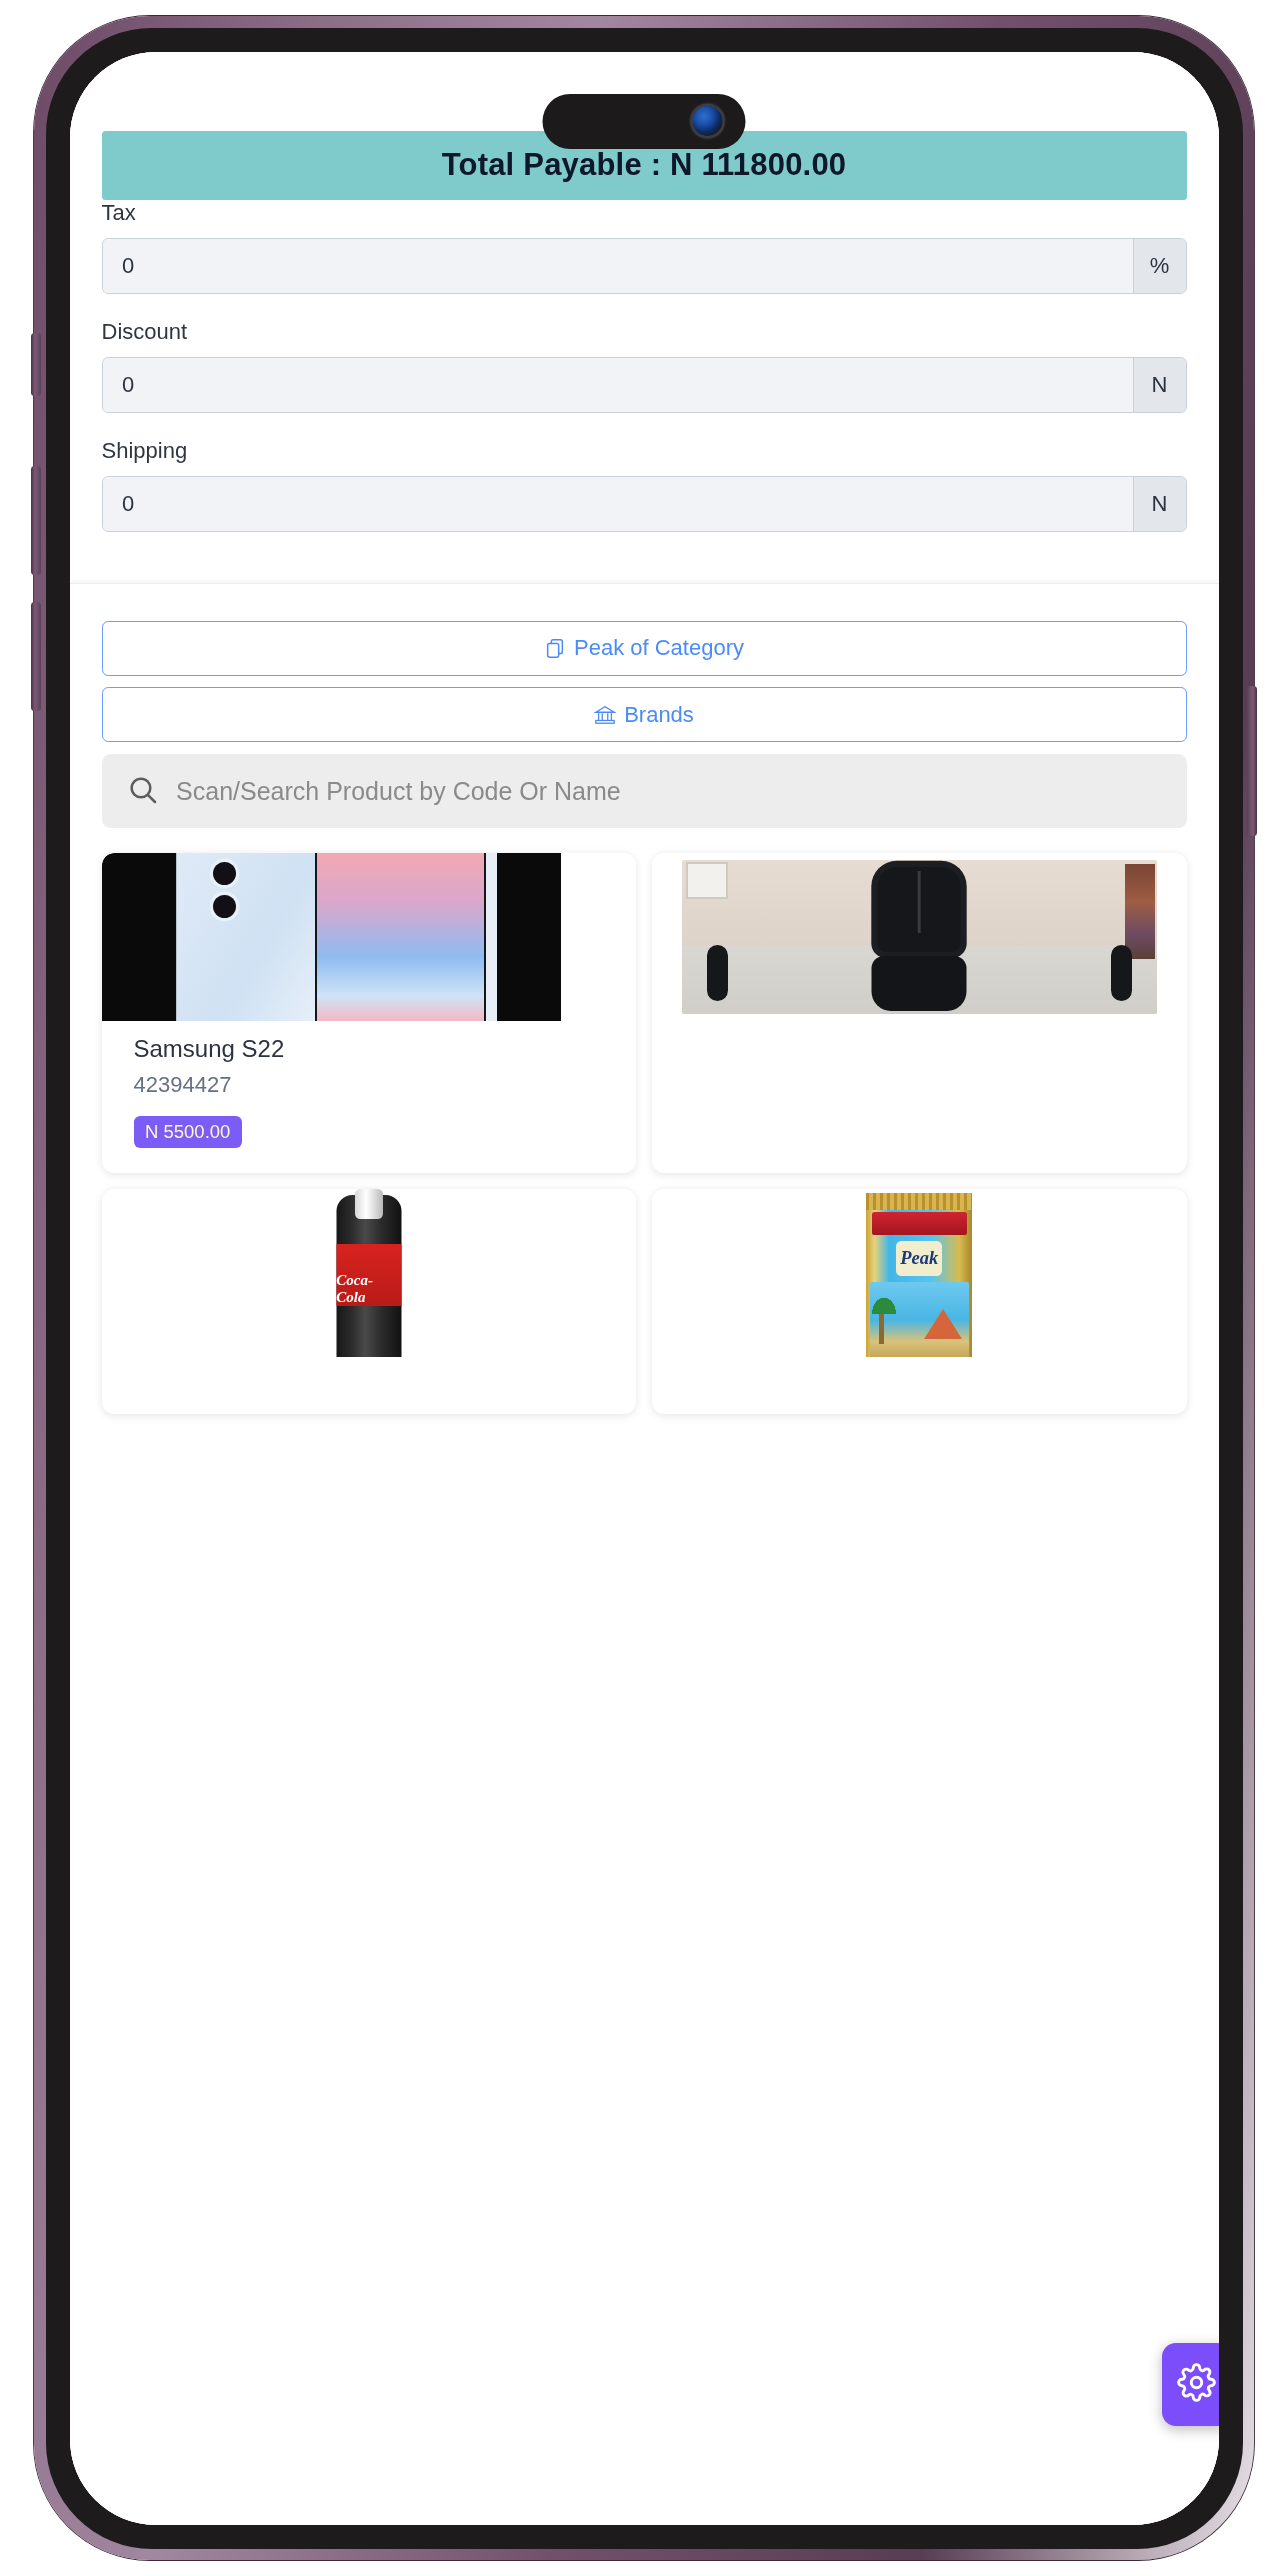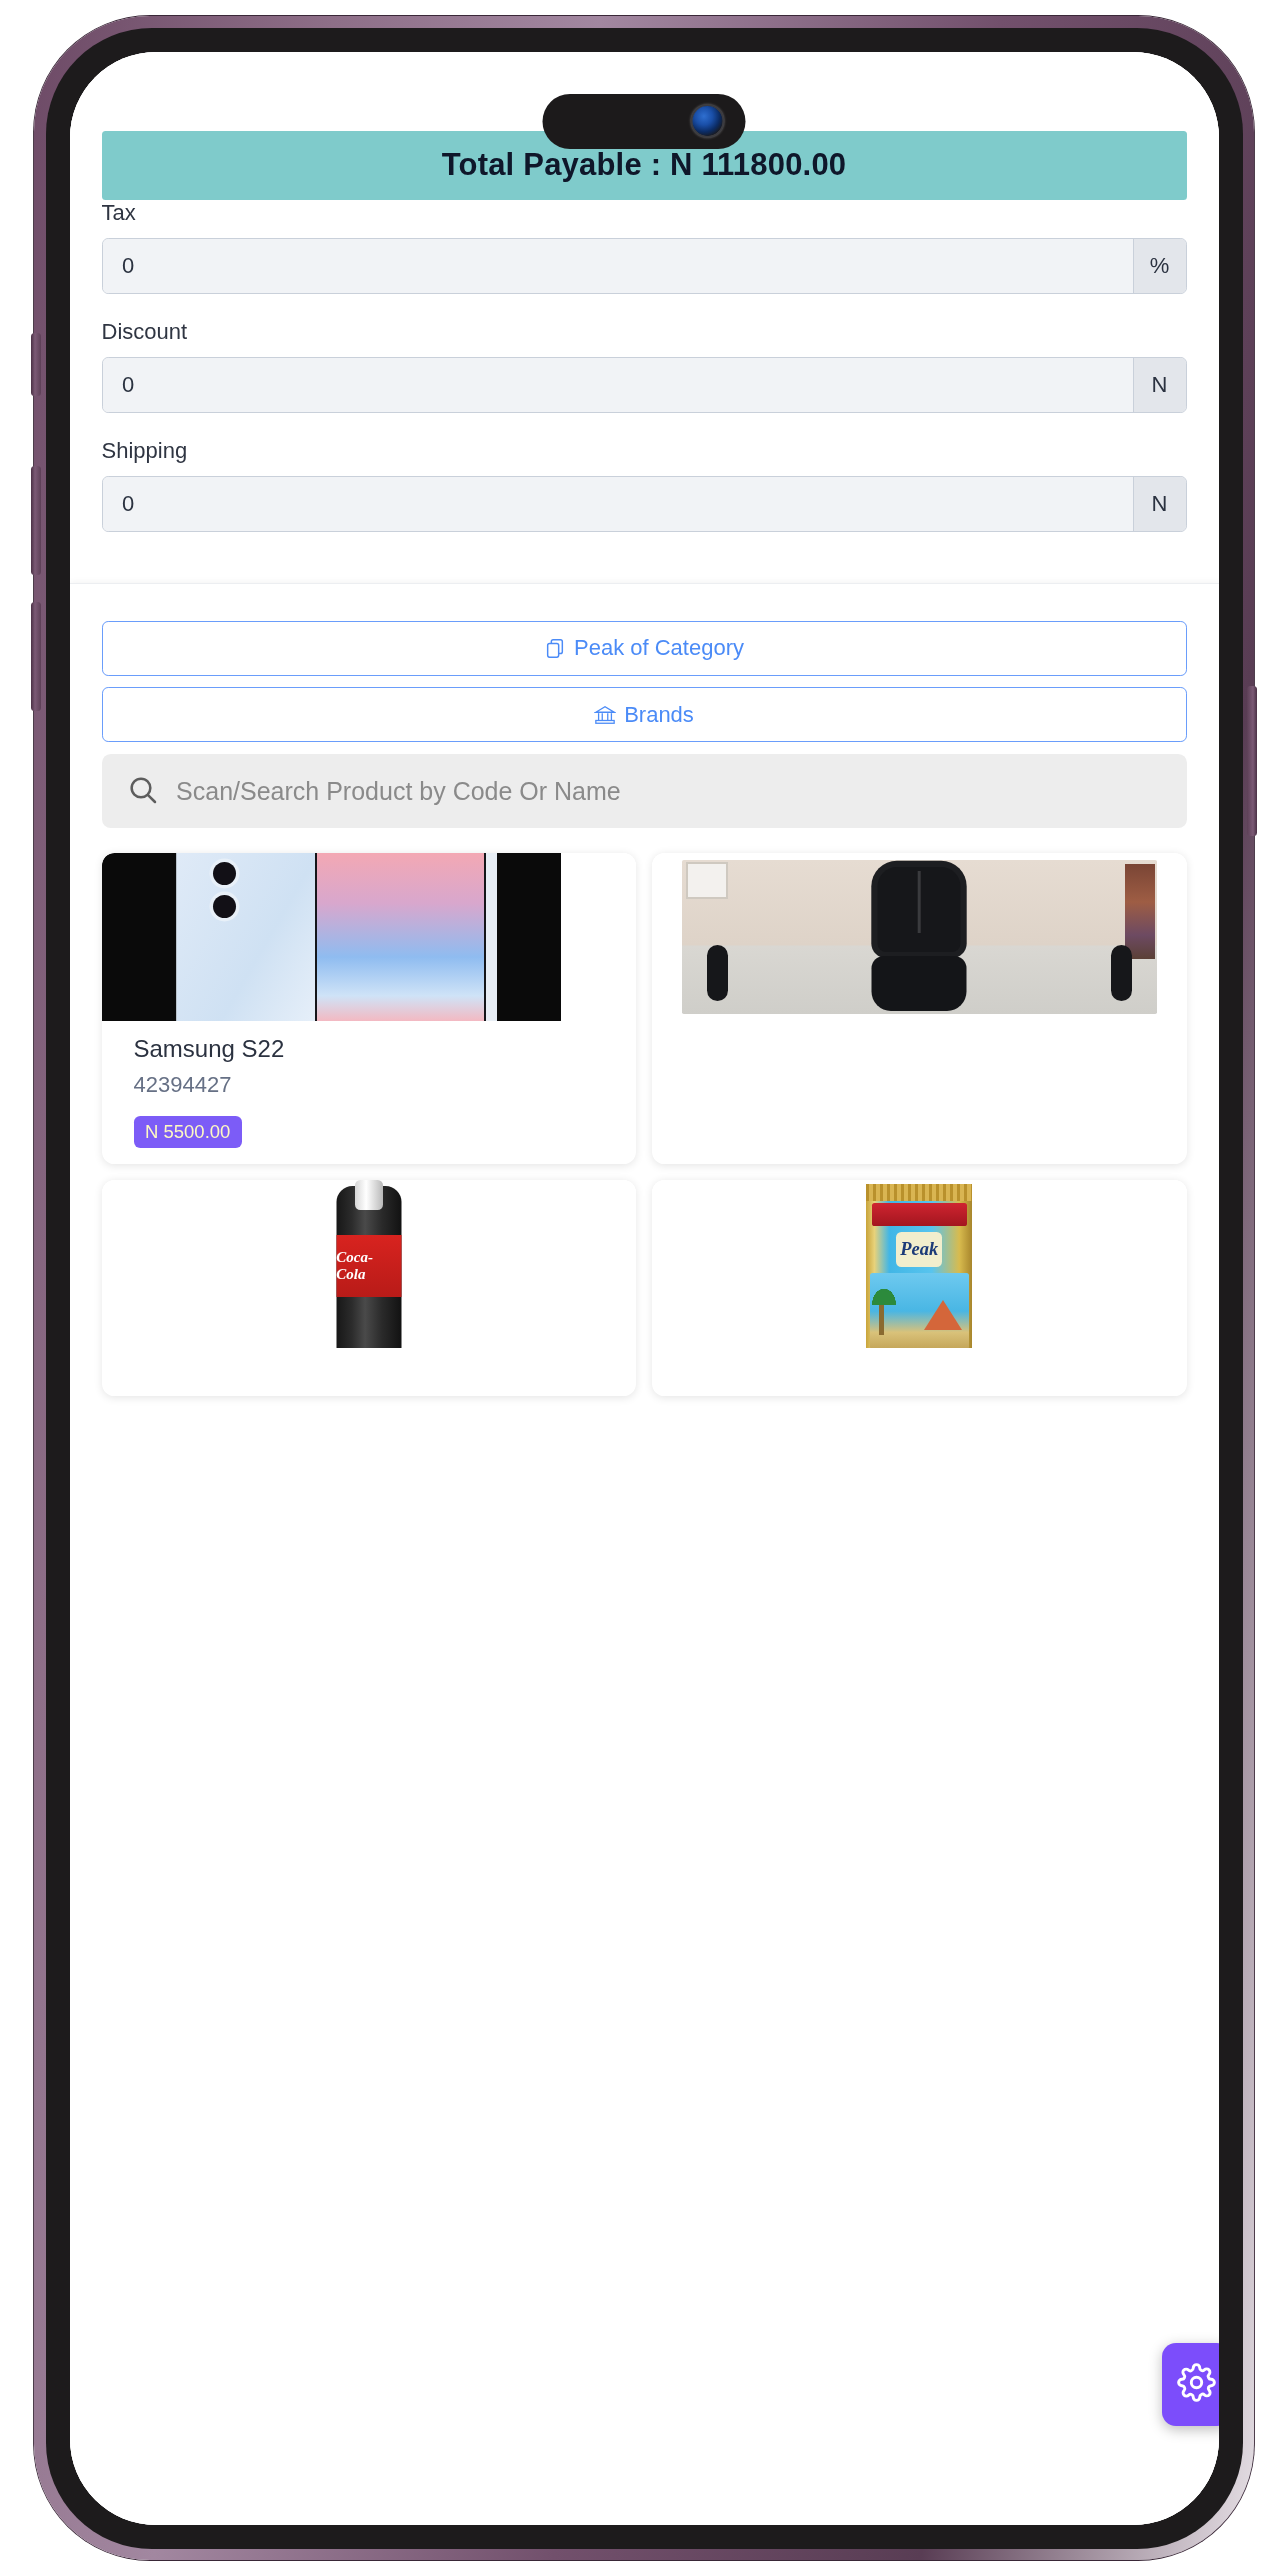--- a/index.html
+++ b/index.html
@@ -176,21 +176,21 @@
     margin-top: 25px;
     display: grid;
     grid-template-columns: 1fr 1fr;
     gap: 16px;
   }
   .product-card {
     background: #ffffff;
     border-radius: 12.3px;
     box-shadow: 0 1.8px 8.8px rgba(0,0,0,.10);
     overflow: hidden;
-    padding-bottom: 16px;
+    padding-bottom: 25px;
   }
   .product-thumb {
     width: 100%;
     height: 168px;
     background: #ffffff;
     position: relative;
     overflow: hidden;
     border-radius: 12.3px 12.3px 0 0;
   }
   .product-info { padding: 14px 32px 0 32px; }
@@ -290,21 +290,21 @@
   .coke-neck {
     position: absolute; left: 50%; transform: translateX(-50%);
     top: 0px; width: 28px; height: 30px;
     background: linear-gradient(90deg,#d7d7d7,#ffffff 40%,#b9b9b9);
     border-radius: 5.3px;
   }
   .coke-label {
     position: absolute; left: 50%; transform: translateX(-50%);
     top: 55px; width: 65px; height: 62px;
     background: linear-gradient(180deg,#d8231f,#b81b18);
-    display: flex; align-items: center; justify-content: center;
+    display: flex; align-items: flex-end; justify-content: center;
   }
   .coke-label span {
     color: #fff; font-family: "Liberation Serif", serif;
     font-style: italic; font-size: 15px; font-weight: bold;
   }
 
   .thumb-peak { position: absolute; inset: 0; background: #ffffff; }
   .peak-pack {
     position: absolute; left: 50%; transform: translateX(-50%);
     top: 3.5px; width: 106px; height: 171px;

